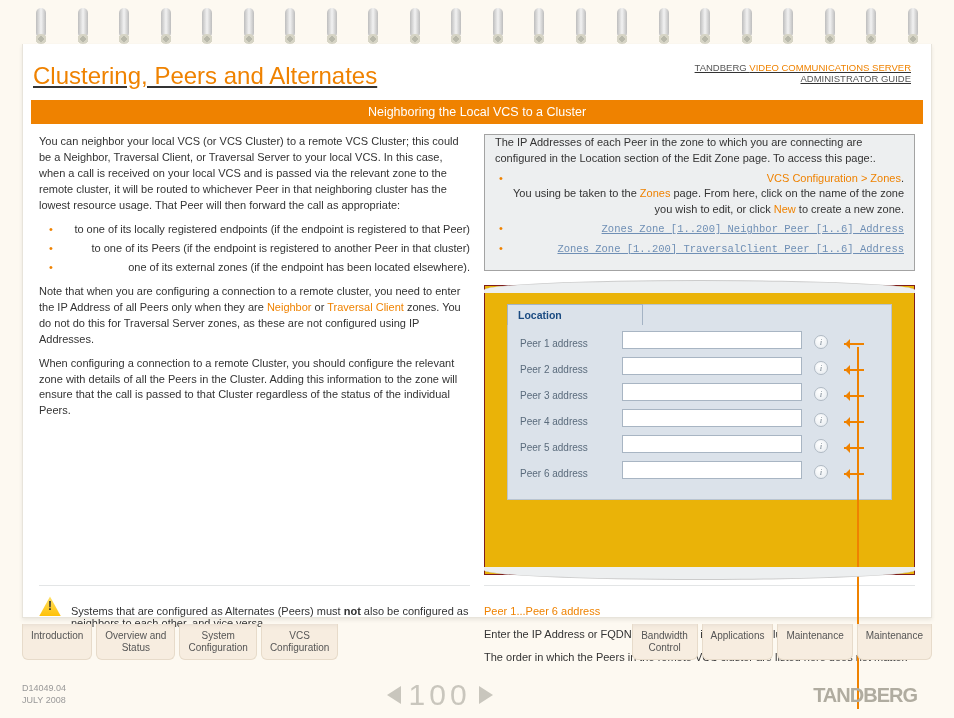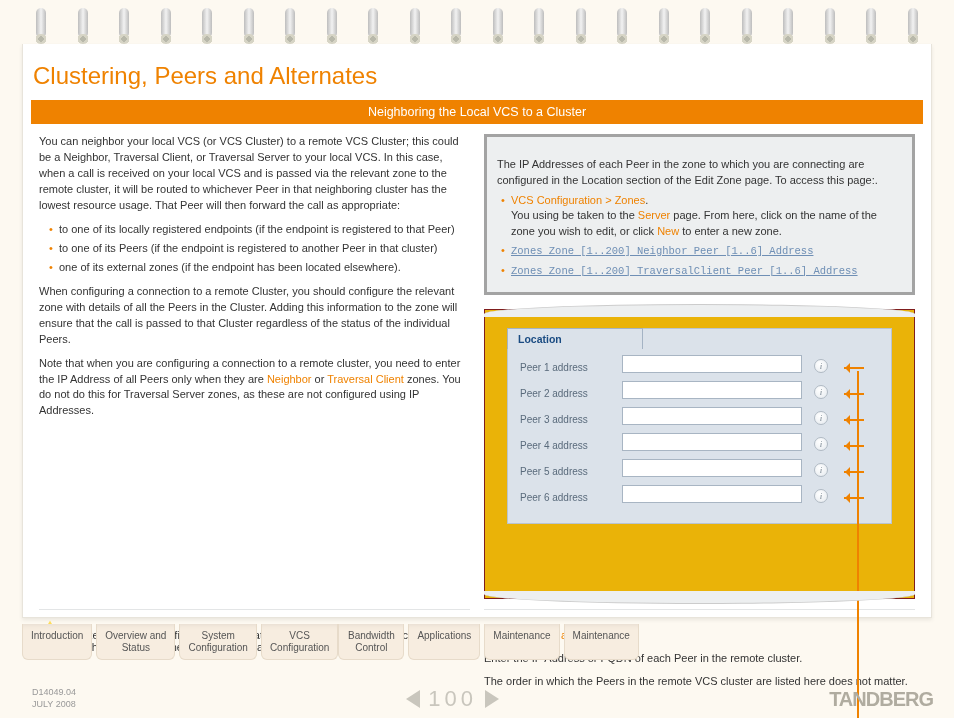--- a/index.html
+++ b/index.html
@@ -3,34 +3,34 @@
 <meta charset="utf-8">
 <style>
   * { box-sizing: border-box; }
   body { margin:0; font-family: Arial, Helvetica, sans-serif; background:#fdf9f1; font-size:11px; color:#333; }
   .page { width:954px; height:718px; margin:0 auto; position:relative; background:#fdf9f1; overflow:hidden; }
   .sheet { position:absolute; left:22px; top:44px; right:22px; bottom:100px; background:#fff; border:1px solid #e8e4db; border-top:none; box-shadow:0 2px 4px rgba(0,0,0,.08); }
   .rings { position:absolute; left:22px; right:22px; top:8px; height:40px; display:flex; justify-content:space-between; padding:0 10px; }
   .ring { width:18px; height:36px; position:relative; }
   .ring::before { content:""; position:absolute; left:4px; top:0; width:10px; height:30px; background:linear-gradient(90deg,#bdbdbd,#f2f2f2,#bdbdbd); border-radius:5px; }
   .ring::after { content:""; position:absolute; left:2px; top:26px; width:14px; height:10px; background:radial-gradient(circle,#b8b8aa 30%, #d6d4c5 31%, #d6d4c5 60%, transparent 61%); border-radius:50%; }
-  .head { display:flex; justify-content:space-between; align-items:flex-start; padding:18px 20px 0 10px; }
+  .head { display:flex; justify-content:space-between; align-items:flex-start; padding:18px 20px 0 10px;text-decoration:underline; }
   h1 { font-size:24px; font-weight:400; color:#ef8200; margin:0; }
   .headr { text-align:right; font-size:9.5px; color:#555; }
   .headr .orange { color:#ef8200; }
   .bar { background:#ef8200; color:#fff; text-align:center; font-size:12.5px; padding:5px 0; margin:10px 8px 0 8px; }
   .cols { display:flex; gap:14px; padding:10px 16px 0 16px; }
   .col { flex:1 1 50%; min-width:0; }
   .col p { margin:0 0 8px 0; line-height:1.45; color:#333; }
   ul.body { margin:2px 0 8px 10px; padding:0; list-style:none; }
-  ul.body li { position:relative; padding-left:10px; margin-bottom:4px; line-height:1.4;}
+  ul.body li { position:relative; padding-left:10px; margin-bottom:4px; line-height:1.4;text-align:right;}
   ul.body li::before { content:"•"; color:#ef8200; position:absolute; left:0; top:0; font-size:11px;}
   .orange { color:#ef8200; }
   .mono { font-family:"Courier New",monospace; color:#6f8fb5; text-decoration:underline; font-size:10.5px; }
-  .greybox { background:#edeff0; border:3px solid #a3a3a3; padding:20px 10px 6px 10px; margin-bottom:14px;}
+  .greybox { background:#edeff0; border:1px solid #a3a3a3; padding:0 10px 6px 10px; margin-bottom:14px;}
   .greybox p { margin:0 0 4px 0; }
   .formwrap { background:#eab308; border:1px solid #7f1d1d; position:relative; height:290px; padding-top:18px; }
   .formwrap::before, .formwrap::after { content:""; position:absolute; left:-1px; right:-1px; height:12px; background:#edeff0; }
   .formwrap::before { top:-6px; border-top:1px solid #ccc; border-radius:50% 50% 0 0 / 10px 10px 0 0;}
   .formwrap::after { bottom:-6px; border-bottom:1px solid #ccc; border-radius:0 0 50% 50% / 0 0 10px 10px;}
   .formpanel { background:#dbe2ea; border:1px solid #b9c4d0; margin:0 22px; padding:26px 12px 12px 12px; position:relative; }
   .tab { position:absolute; top:-1px; left:-1px; background:#dbe2ea; border:1px solid #a4b3c4; border-bottom:none; padding:4px 80px 4px 10px; color:#1a4b82; font-weight:700; font-size:10.5px; }
   .field { display:flex; align-items:flex-end; gap:12px; margin-bottom:8px; position:relative; }
   .field label { width:90px; color:#5a6b7c; font-size:10px; }
   .field input { flex:0 0 180px; height:18px; border:1px solid #a8b5c3; background:#fff; font-size:11px; padding:0 4px;}
@@ -38,27 +38,27 @@
   .arrow { flex:0 0 24px; height:10px; position:relative; }
   .arrow::before { content:""; position:absolute; left:4px; right:0; top:4px; height:2px; background:#ef8200;}
   .arrow::after { content:""; position:absolute; left:0; top:0; border:5px solid transparent; border-right-color:#ef8200;}
   .vline { position:absolute; right:32px; top:42px; bottom:-210px; width:2px; background:#ef8200;}
   .noterow { display:flex; gap:14px; padding:10px 16px 0 16px; align-items:flex-start;}
   .warnbox { flex:1 1 50%; display:flex; gap:10px; align-items:flex-start; border-top:1px solid #e3e5e6; padding-top:8px;}
   .warnbox .icon { width:22px; height:20px; background:linear-gradient(#ffe26a,#ffc107); clip-path:polygon(50% 0,100% 100%,0 100%); position:relative; margin-top:2px; flex-shrink:0;}
   .warnbox .icon::after{content:"!"; position:absolute; left:0; right:0; top:3px; text-align:center; font-weight:700; color:#333; font-size:12px;}
   .notetxt { flex:1 1 50%; border-top:1px solid #e3e5e6; padding-top:8px;}
   .notetxt .orange { font-weight:400;}
-  .tabs { position:absolute; left:22px; right:22px; bottom:58px; display:flex; justify-content:flex-start;}
+  .tabs { position:absolute; left:22px; right:22px; bottom:58px; display:flex; justify-content:space-between;}
   .tabs .group { display:flex; gap:4px; }
   .tabbtn { background:#f7ede0; border:1px solid #e7dbca; border-top:none; border-radius:0 0 6px 6px; padding:6px 8px; font-size:10px; color:#555; text-align:center; min-width:66px; line-height:1.15; box-shadow:inset 0 6px 6px -6px rgba(0,0,0,.1); cursor:pointer;}
   .tabbtn.active { background:#fff; color:#333; border-color:#ddd; }
-  .foot { position:absolute; left:22px; right:21px; bottom:6px; display:flex; justify-content:space-between; align-items:center;margin-left:10px; }
+  .foot { position:absolute; left:22px; right:37px; bottom:6px; display:flex; justify-content:space-between; align-items:center; }
   .docid { font-size:9px; color:#999; line-height:1.3;}
-  .pgnum { font-size:22px; color:#c9c6bd; letter-spacing:4px; display:flex; align-items:center; gap:8px;}
+  .pgnum { font-size:30px; color:#c9c6bd; letter-spacing:4px; display:flex; align-items:center; gap:8px;}
   .pgnum .tri { width:0;height:0; border:9px solid transparent; cursor:pointer;}
   .pgnum .tri.l{ border-right:14px solid #c9c6bd; border-left:none;}
   .pgnum .tri.r{ border-left:14px solid #c9c6bd; border-right:none;}
   .brand { font-size:20px; font-weight:900; color:#b0aca0; letter-spacing:-1px; font-family:Arial Black,Arial,sans-serif;}
 </style>
 </head>
 <body>
 
 <div class="page">
   <div class="rings">
@@ -82,44 +82,48 @@
       <div class="ring"></div>
       <div class="ring"></div>
       <div class="ring"></div>
       <div class="ring"></div>
       <div class="ring"></div>
   </div>
 
   <div class="sheet">
     <div class="head">
       <h1>Clustering, Peers and Alternates</h1>
+      <div class="headr">
+        <span>TANDBERG </span><span class="orange">VIDEO COMMUNICATIONS SERVER</span><br>
+        <span>ADMINISTRATOR GUIDE</span>
+      </div>
     </div>
 
     <div class="bar">Neighboring the Local VCS to a Cluster</div>
 
     <div class="cols">
       <div class="col">
         <p>You can neighbor your local VCS (or VCS Cluster) to a remote VCS Cluster; this could be a Neighbor, Traversal Client, or Traversal Server to your local VCS.  In this case, when a call is received on your local VCS and is passed via the relevant zone to the remote cluster, it will be routed to whichever Peer in that neighboring cluster has the lowest resource usage.  That Peer will then forward the call as appropriate:</p>
         <ul class="body">
           <li>to one of its locally registered endpoints (if the endpoint is registered to that Peer)</li>
           <li>to one of its Peers (if the endpoint is registered to another Peer in that cluster)</li>
           <li>one of its external zones (if the endpoint has been located elsewhere).</li>
         </ul>
-        <p>When configuring a connection to a remote Cluster, you should configure the relevant zone with details of all the Peers in the Cluster.  Adding this information to the zone will ensure that the call is passed to that Cluster regardless of the status of the individual Peers.</p>
         <p>
           <span>Note that when you are configuring a connection to a remote cluster, you need to enter the IP Address of all Peers only when they are </span><span class="orange">Neighbor</span><span> or </span><span class="orange">Traversal Client</span><span> zones. You do not do this for Traversal Server zones, as these are not configured using IP Addresses.</span>
         </p>
+        <p>When configuring a connection to a remote Cluster, you should configure the relevant zone with details of all the Peers in the Cluster.  Adding this information to the zone will ensure that the call is passed to that Cluster regardless of the status of the individual Peers.</p>
       </div>
 
       <div class="col">
         <div class="greybox">
           <p>The IP Addresses of each Peer in the zone to which you are connecting are configured in the Location section of the Edit Zone page.  To access this page:.</p>
           <ul class="body" style="margin-left:4px;">
             <li><span class="orange">VCS Configuration &gt; Zones</span>.<br>
-              <span>You using be taken to the </span><span class="orange">Server</span><span> page.  From here, click on the name of the zone you wish to edit, or click </span><span class="orange">New</span><span> to enter a new zone.</span>
+              <span>You using be taken to the </span><span class="orange">Zones</span><span> page.  From here, click on the name of the zone you wish to edit, or click </span><span class="orange">New</span><span> to create a new zone.</span>
             </li>
             <li><span class="mono">Zones Zone [1..200] Neighbor Peer [1..6] Address</span></li>
             <li><span class="mono">Zones Zone [1..200] TraversalClient Peer [1..6] Address</span></li>
           </ul>
         </div>
 
         <div class="formwrap">
           <div class="formpanel">
             <div class="tab">Location</div>
             <div id="fields">

